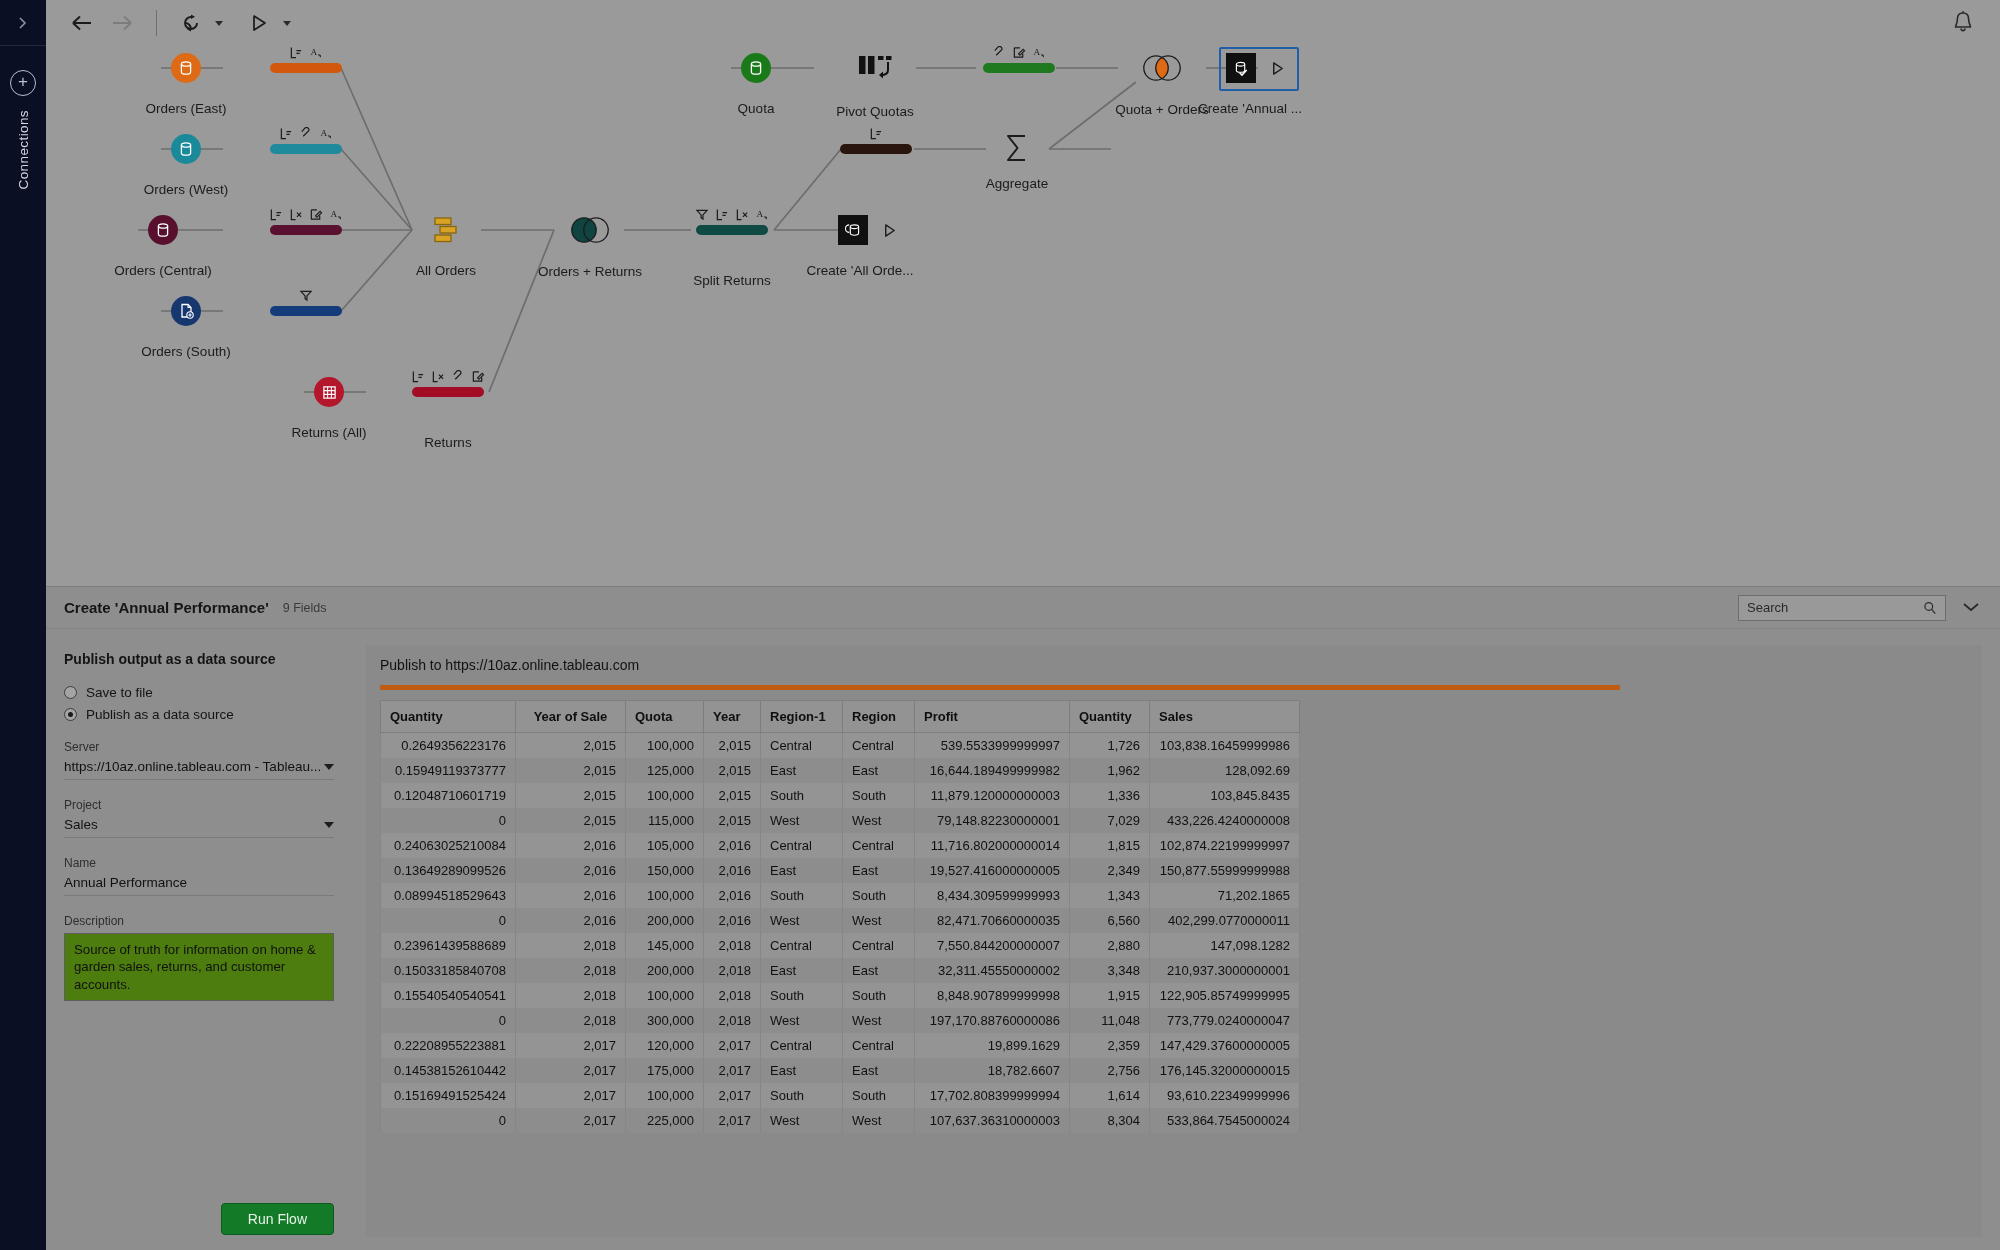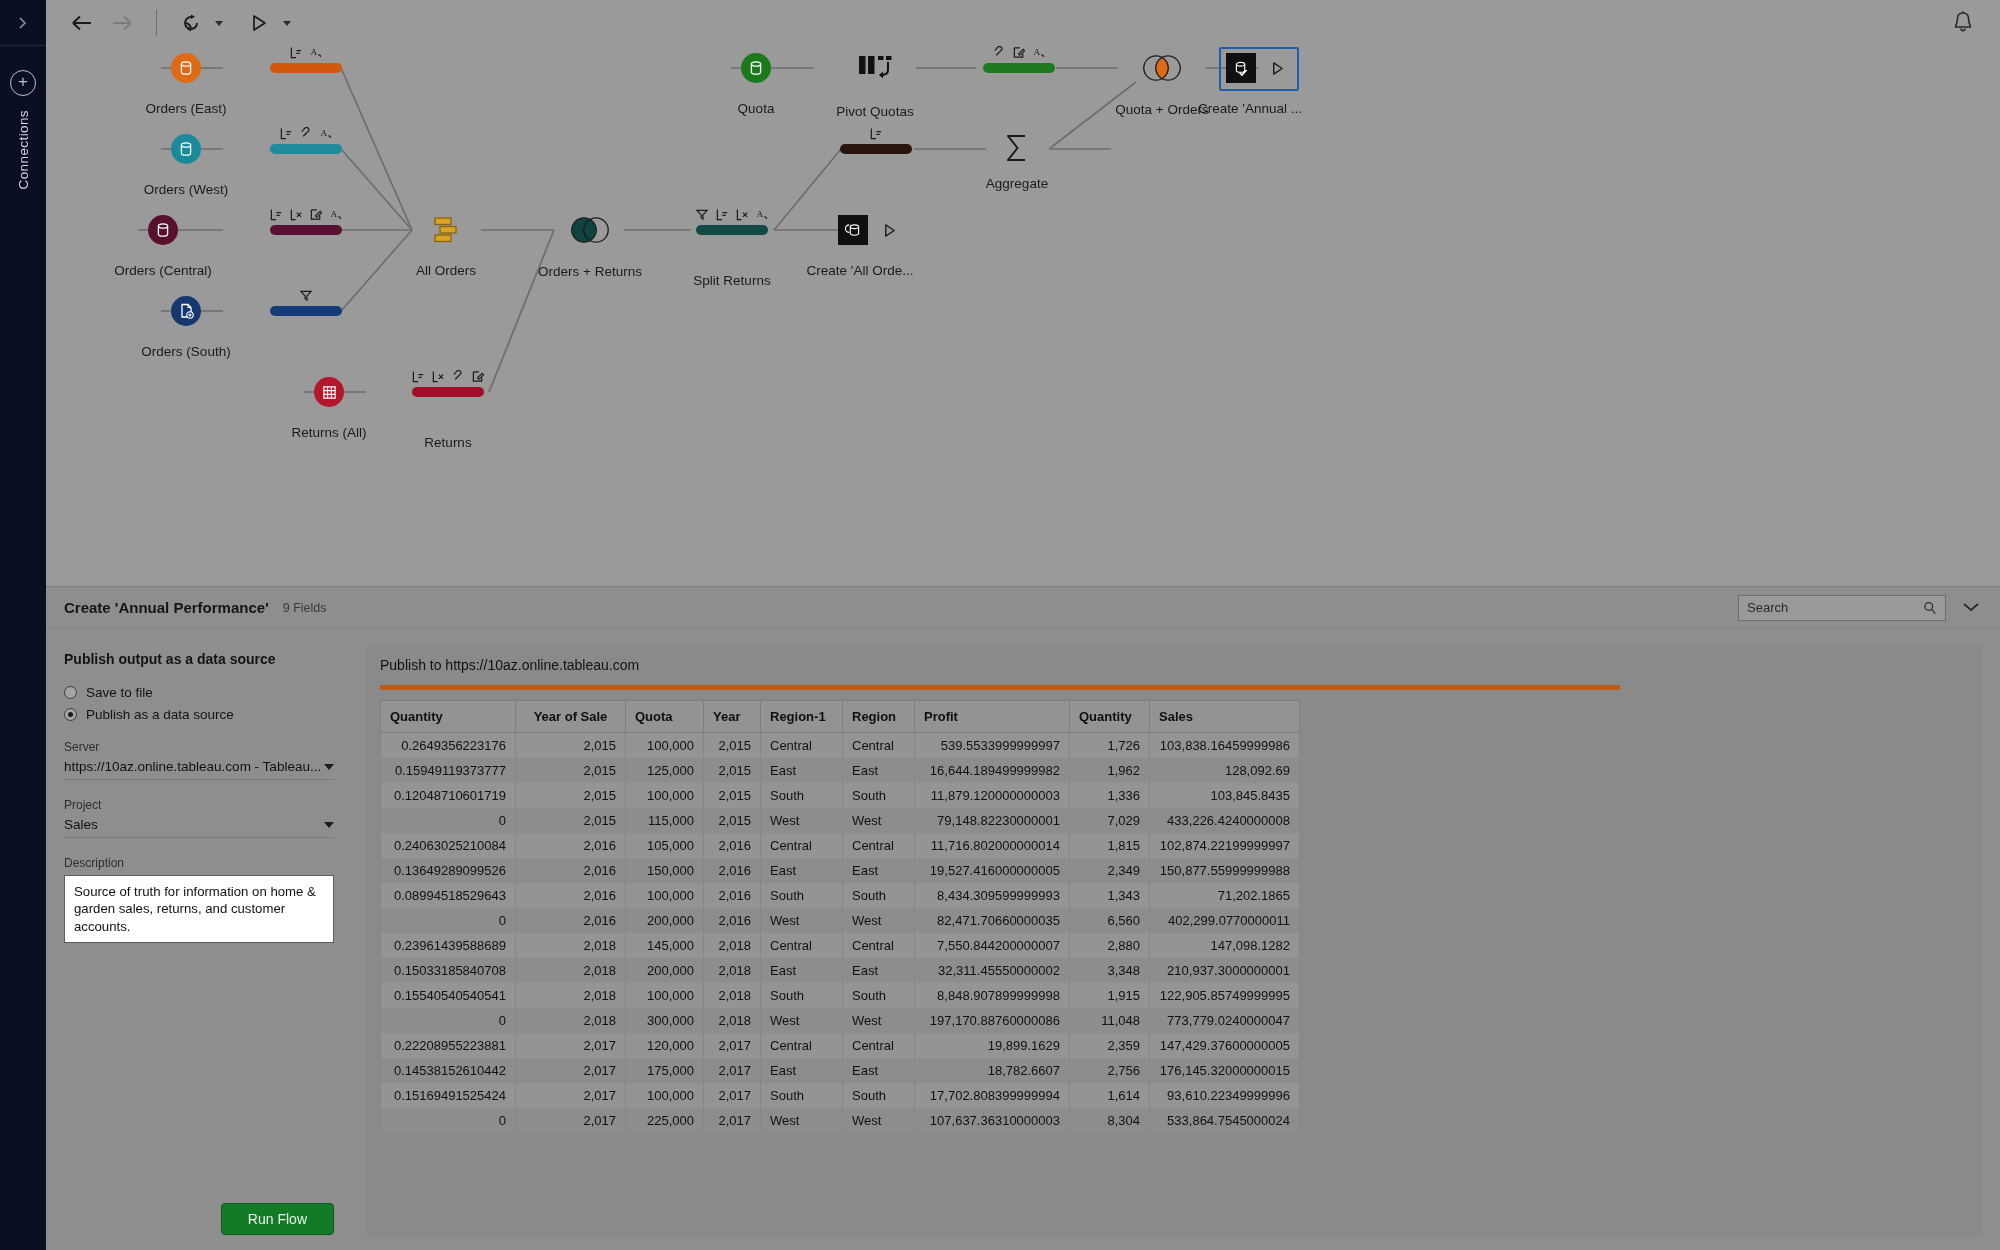--- a/index.html
+++ b/index.html
@@ -113,21 +113,21 @@
   .fld-val {
     font-size: 13.5px; color: #111; border-bottom: 1px solid #7a7a7a;
     padding-bottom: 5px; display: flex; align-items: center;
   }
   .fld-val span:first-child { flex: 1; overflow: hidden; white-space: nowrap; }
   .caret-sm {
     width: 0; height: 0; border-left: 5.5px solid transparent; border-right: 5.5px solid transparent;
     border-top: 6.5px solid #1d1d1d;
   }
   .desc-area {
-    margin-top: 5px; border: 1px solid #5d5d5d; background: #ffffff;
+    margin-top: 5px; border: 1px solid #5d5d5d; background: #4d7c0f;
     padding: 7px 9px; font-size: 13.2px; color: #111; line-height: 1.32; min-height: 62px;
   }
   .run-btn {
     position: absolute; right: 22px; bottom: 16px; background: #137a28; color: #e9f3ea;
     border: 1px solid #0c5a1c; font-size: 14px; padding: 7px 26px; border-radius: 4px;
   }
 
   
   .results { flex: 1; padding: 16px 18px 0 10px; }
   .res-card { background: #8a8a8a; height: 592px; padding: 12px 14px 0 14px; }
@@ -550,20 +550,26 @@
         </div>
 
         <div class="fld">
           <div class="fld-lab">Project</div>
           <div class="fld-val">
             <span>Sales</span>
             <span class="caret-sm"></span>
           </div>
         </div>
 
+        <div class="fld">
+          <div class="fld-lab">Name</div>
+          <div class="fld-val">
+            <span>Annual Performance</span>
+          </div>
+        </div>
 
         <div class="fld">
           <div class="fld-lab">Description</div>
           <div class="desc-area">Source of truth for information on home &amp; garden sales, returns, and customer accounts.</div>
         </div>
 
         <button class="run-btn">Run Flow</button>
       </div>
 
       <div class="results">

